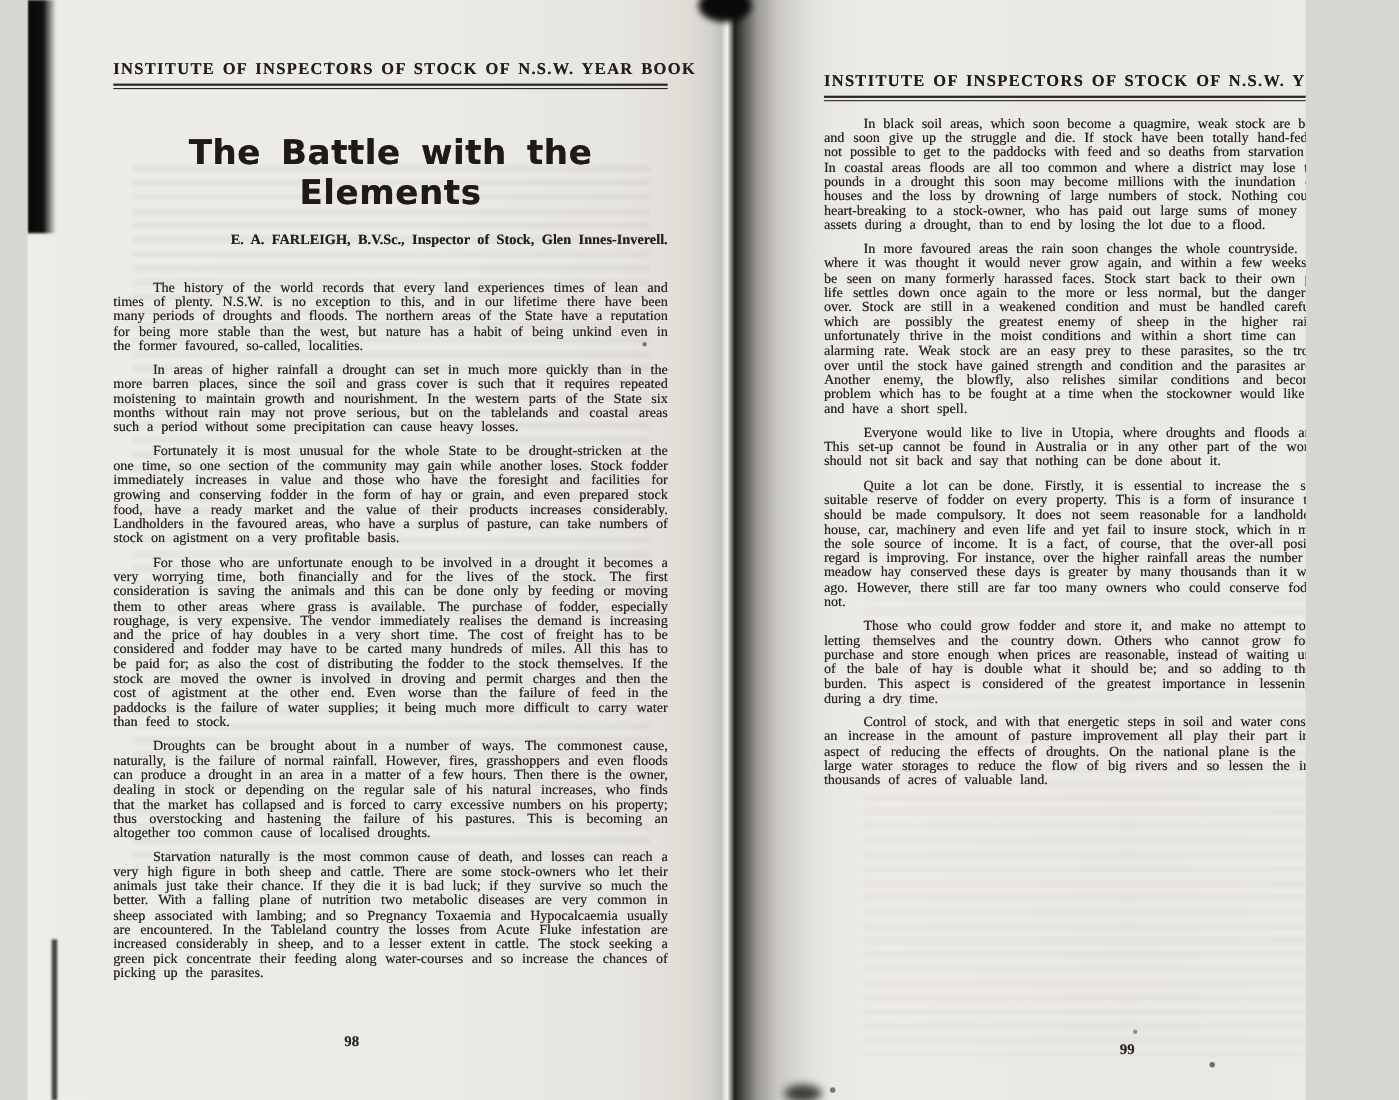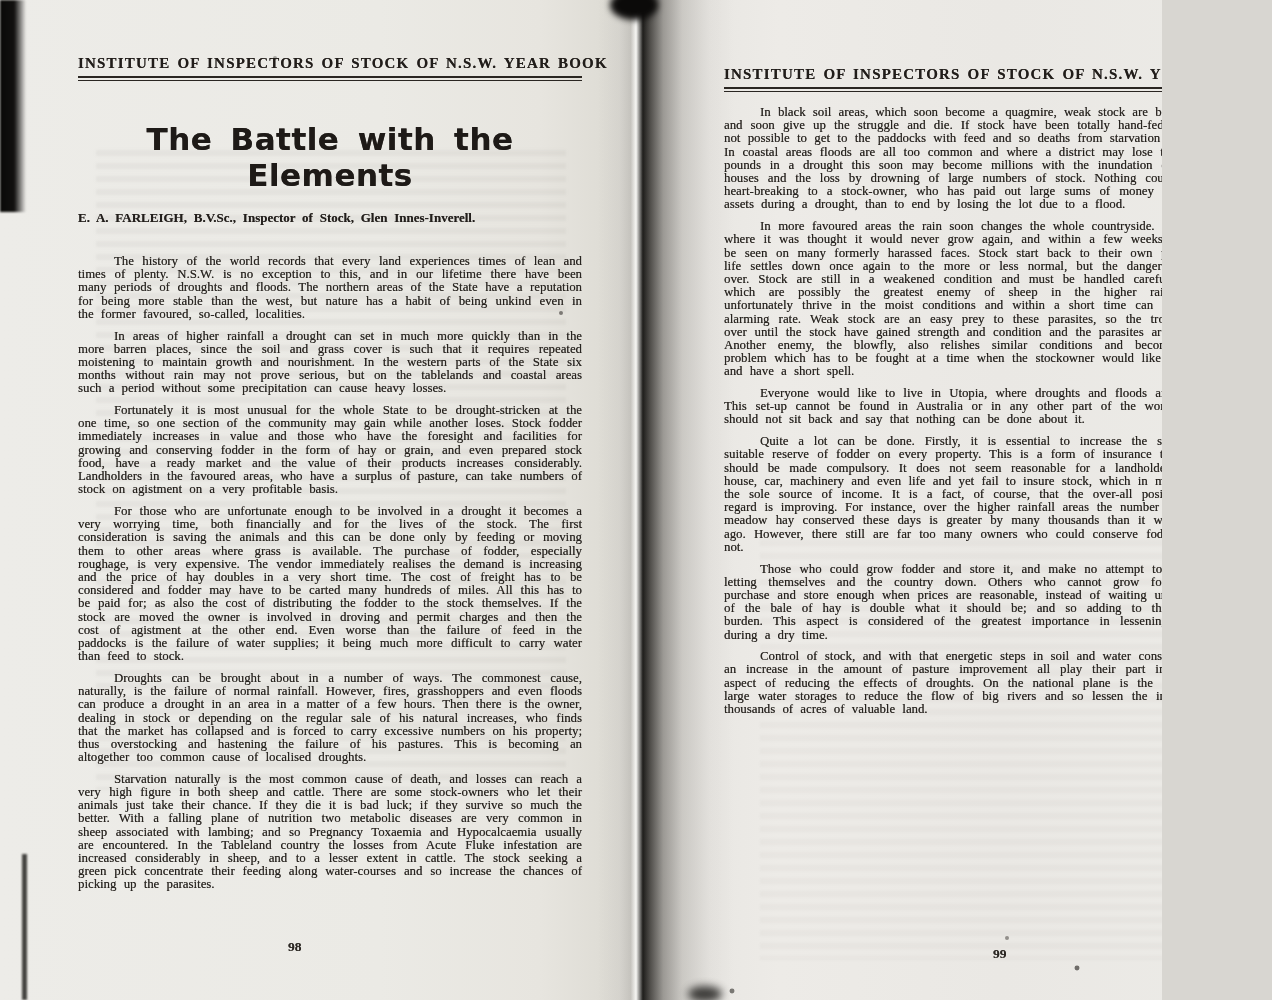--- a/index.html
+++ b/index.html
@@ -9,20 +9,21 @@
     font-family:"Liberation Serif", serif;
     overflow:hidden;
   }
   .spread {
     position:relative; width:1162px; height:1000px;
     background:linear-gradient(to right,
       #edece8 0px, #ebeae5 380px, #e7e5df 540px, #dfddd6 600px,
       #e3e1db 625px, #e9e7e3 705px, #edebe7 780px,
       #eae8e4 1000px, #ecebe7 1272px);
     overflow:hidden;
+    margin-left:25px;
   }
 
   
   .gutter-shadow {
     position:absolute; left:598px; top:0; width:136px; height:1000px;
     background:linear-gradient(to right,
       rgba(40,38,35,0) 0%,
       rgba(40,38,35,0.07) 16%,
       rgba(40,38,35,0.16) 24%,
       rgba(250,250,248,0.85) 28%,
@@ -84,21 +85,21 @@
     border-top:2.5px solid #2a2622; border-bottom:1px solid #2a2622;
   }
 
   .article-title {
     margin-top:40px; text-align:center;
     font-family:"DejaVu Sans", sans-serif; font-weight:bold;
     font-size:31px; letter-spacing:.5px; word-spacing:7px; color:#1e1a17;
     text-shadow:0 0 .5px rgba(30,26,23,.8);
   }
   .byline {
-    margin-top:17px; text-align:left; font-weight:bold;
+    margin-top:17px; text-align:right; font-weight:bold;
     font-size:13px; word-spacing:3.5px; color:#221e1b;
     text-shadow:0 0 .3px rgba(34,30,27,.6);
   }
 
   .body-text { margin-top:29px; }
   .body-text--right { margin-top:14px; }
   .body-text p {
     margin:0 0 8.5px 0;
     font-size:12.7px; line-height:13.2px;
     text-align:justify; text-indent:36px;

